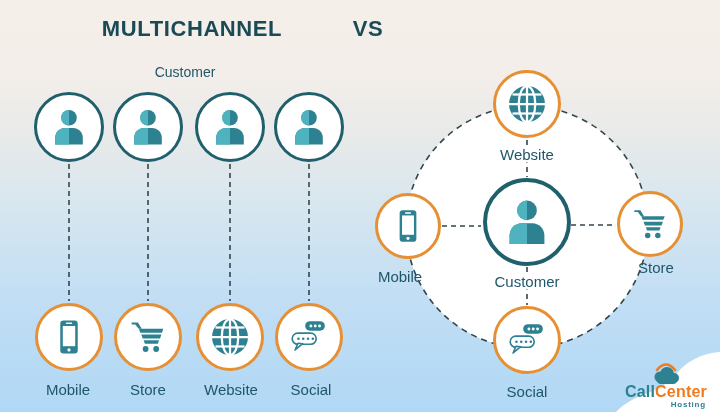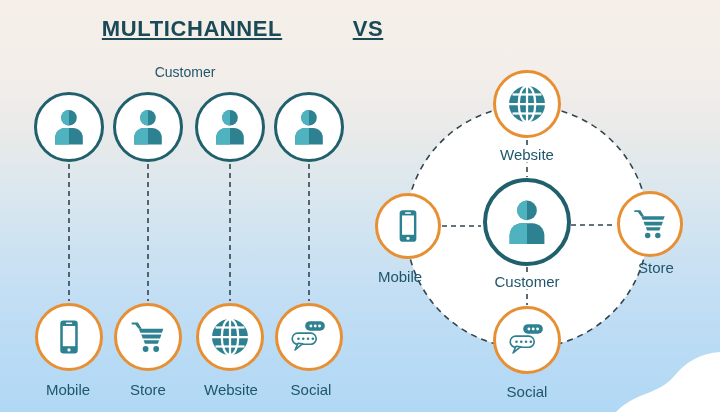--- a/index.html
+++ b/index.html
@@ -5,21 +5,21 @@
   html,body{margin:0;padding:0;}
   .stage{
     position:relative;
     width:720px;height:412px;
     overflow:hidden;
     font-family:"Liberation Sans","DejaVu Sans",sans-serif;
     background:linear-gradient(180deg,#f5efe8 0%,#f3eeea 18%,#e9eae9 32%,#d7e6ef 50%,#c2def4 72%,#b0d8f5 100%);
   }
   .ttl{
     position:absolute;transform:translateX(-50%);
-    font-weight:bold;font-size:22px;color:#1b4a57;letter-spacing:.6px;z-index:4;white-space:nowrap;text-decoration:underline;
+    font-weight:bold;font-size:22px;color:#1b4a57;letter-spacing:.6px;z-index:4;white-space:nowrap;
   }
   .lbl{
     position:absolute;transform:translate(-50%,-50%);
     font-size:15px;color:#1f566a;z-index:3;white-space:nowrap;
   }
   .lbl.sm{font-size:14px;}
   .lbl.bg{background:#fff;padding:0 5px;}
   .lines{position:absolute;left:0;top:0;z-index:1;}
   .circle-node{
     position:absolute;border-radius:50%;background:#fff;
@@ -217,14 +217,27 @@
 
   <div class="lbl bg" style="left:527px;top:154px">Website</div>
   <div class="lbl" style="left:400px;top:276px">Mobile</div>
   <div class="lbl" style="left:656px;top:267px">Store</div>
   <div class="lbl" style="left:527px;top:391px">Social</div>
   <div class="lbl bg" style="left:527px;top:281px">Customer</div>
 
   <svg class="swoosh" width="112" height="60" viewBox="0 0 112 60">
     <path d="M112 0 C 93 1 78 10 68 22 C 60 32 52 36 40 41 C 26 46 14 53 8 60 L 112 60 Z" fill="#ffffff"></path>
   </svg>
+  <div class="brand">
+    <svg class="cloud" width="36" height="23" viewBox="0 0 36 23">
+      <path d="M9 8 Q18 -3 27 8" stroke="#ee7c1e" stroke-width="2.6" fill="none" stroke-linecap="round"></path>
+      <g fill="#2d8191">
+        <circle cx="12" cy="15" r="5.5"></circle>
+        <circle cx="19" cy="12" r="7"></circle>
+        <circle cx="26" cy="16" r="5"></circle>
+        <rect x="9" y="14" width="20" height="8" rx="4"></rect>
+      </g>
+    </svg>
+    <span class="br-call">Call</span><span class="br-center">Center</span>
+    <span class="br-host">Hosting</span>
+  </div>
 
 </div>
 
 </body></html>

